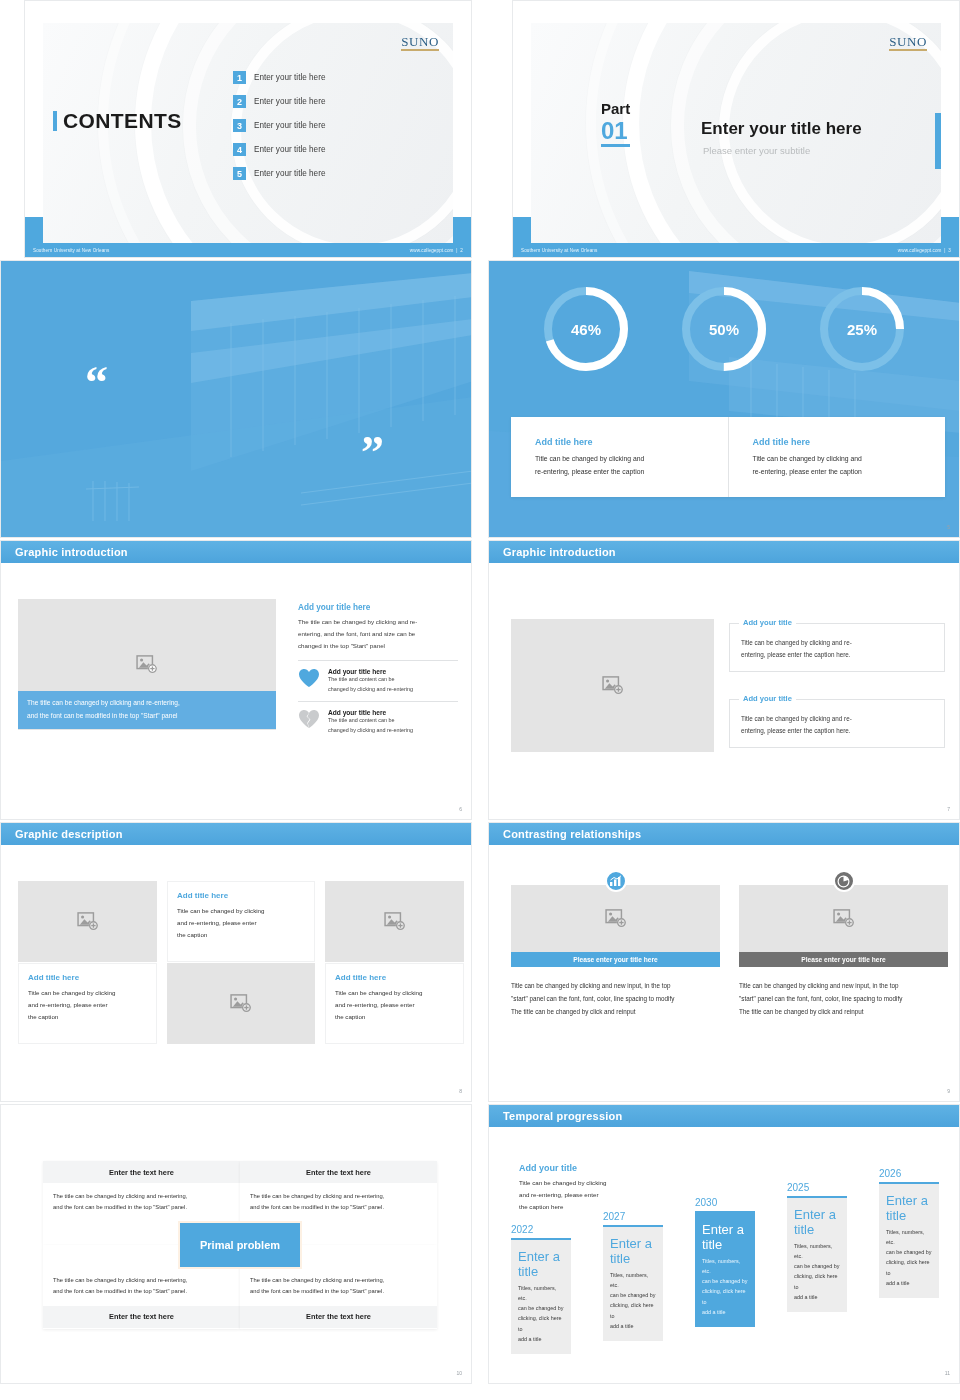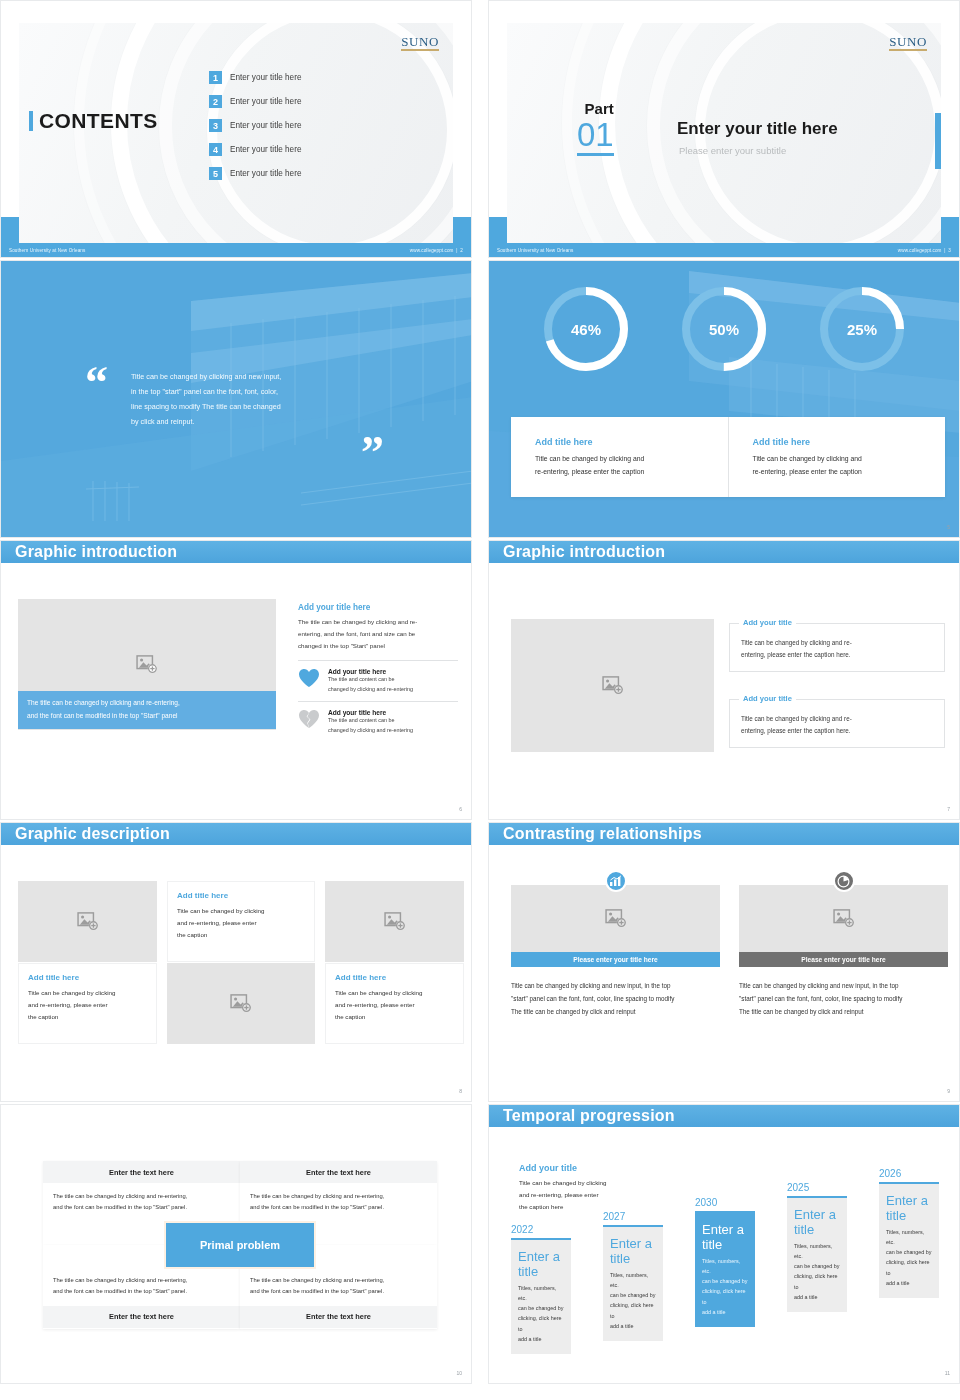--- a/index.html
+++ b/index.html
@@ -33,21 +33,21 @@
   }
   .footerbar span {
     font-size: 4.6px; color: #eaf5fc; letter-spacing: .1px; white-space: nowrap;
   }
   .pagenum {
     position: absolute; right: 9px; bottom: 7px;
     font-size: 5px; color: #9aa1a7;
   }
 
   
-  .titleslide { background: #fff; }
+  .titleslide { background: #fff; margin-left: 24px; }
   .tl-bluefoot {
     position: absolute; left: 0; right: 0; bottom: 0; height: 40px; background: #4fa8de;
   }
   .tl-card {
     position: absolute; left: 18px; right: 18px; top: 22px; bottom: 12px;
     background: linear-gradient(115deg, #fafbfc 0%, #f3f5f6 45%, #eef0f2 100%);
     overflow: hidden;
   }
   .arc {
     position: absolute;
@@ -76,23 +76,23 @@
 
   .toc { position: absolute; left: 190px; top: 48px; display: flex; flex-direction: column; gap: 11px; }
   .toc-item { display: flex; align-items: center; gap: 8px; }
   .toc-num {
     width: 13px; height: 13px; background: #4fa8de; color: #fff;
     font-size: 9px; font-weight: bold; display: flex; align-items: center; justify-content: center;
   }
   .toc-label { font-size: 8.2px; color: #3d3d3d; }
 
   
-  .part-block { position: absolute; left: 70px; top: 78px; text-align: right; }
+  .part-block { position: absolute; left: 70px; top: 78px; text-align: left; }
   .part-word { font-size: 15px; font-weight: bold; color: #1b1b1b; line-height: 1.1; }
-  .part-num { font-size: 33px; font-weight: normal; color: #4fa8de; line-height: 1.05; }
+  .part-num { font-size: 24px; font-weight: bold; color: #4fa8de; line-height: 1.05; }
   .part-rule { height: 3px; background: #4fa8de; margin-top: 1px; }
   .part-title { position: absolute; left: 170px; top: 96px; font-size: 17px; font-weight: bold; color: #1b1b1b; }
   .part-sub { position: absolute; left: 172px; top: 122px; font-size: 9.5px; color: #b9bcbe; }
   .part-side { position: absolute; right: 0px; top: 90px; width: 6px; height: 56px; background: #4fa8de; }
 
   
   .quote { background: #55a8dd; }
   .quote .bgbuild { position: absolute; inset: 0; overflow: hidden; }
   .q-mark {
     position: absolute; color: #ffffff; font-family: "Liberation Serif", serif;
@@ -122,21 +122,21 @@
   .donut-cell + .donut-cell { border-left: 1px solid #e2e4e6; }
   .donut-cell h4 { font-size: 9px; color: #4fa8de; font-weight: bold; margin-bottom: 6px; }
   .donut-cell p { font-size: 6.8px; line-height: 1.85; color: #333; }
 
   
   .hdr {
     position: absolute; left: 0; right: 0; top: 0; height: 22px;
     background: linear-gradient(180deg,#5fb2e4 0%, #4da4dc 100%);
     display: flex; align-items: center; padding-left: 14px;
   }
-  .hdr h3 { font-size: 16px; color: #fff; font-weight: bold; letter-spacing: .2px; }
+  .hdr h3 { font-size: 11px; color: #fff; font-weight: bold; letter-spacing: .2px; }
 
   .imgph { background: #e4e4e4; display: flex; align-items: center; justify-content: center; }
   .imgicon { width: 22px; height: 19px; position: relative; }
 
   
   .s6-img { position: absolute; left: 17px; top: 58px; width: 258px; height: 131px; }
   .s6-cap {
     position: absolute; left: 17px; top: 150px; width: 258px; height: 38px;
     background: #62aee2; color: #fff; font-size: 6.6px; line-height: 1.95; padding: 6px 9px;
   }
@@ -178,21 +178,21 @@
   .s9-bar { height: 15px; display: flex; align-items: center; justify-content: center; color: #fff; font-size: 6.6px; font-weight: bold; }
   .s9-p { margin-top: 12px; font-size: 6.3px; line-height: 2.1; color: #333; }
 
   
   .s10-wrap { position: absolute; left: 42px; top: 56px; width: 394px; height: 168px; }
   .s10-q { position: absolute; width: 197px; height: 84px; background: #fff; box-shadow: 0 1px 3px rgba(0,0,0,.07); }
   .s10-head { height: 22px; background: #f3f4f5; display: flex; align-items: center; justify-content: center; font-size: 7.4px; font-weight: bold; color: #1f1f1f; }
   .s10-body { padding: 8px 10px; font-size: 5.8px; line-height: 1.95; color: #333; }
   .s10-center {
     position: absolute; left: 50%; top: 50%; transform: translate(-50%,-50%);
-    width: 152px; height: 48px; background: #4fa8de; border: 2px solid #fdf1e4;
+    width: 124px; height: 48px; background: #4fa8de; border: 2px solid #fdf1e4;
     display: flex; align-items: center; justify-content: center;
     color: #fff; font-size: 11px; font-weight: bold; z-index: 3;
   }
 
   
   .s11-intro { position: absolute; left: 30px; top: 58px; width: 120px; }
   .s11-intro h4 { font-size: 9px; font-weight: bold; color: #4fa8de; margin-bottom: 4px; }
   .s11-intro p { font-size: 6.2px; line-height: 1.95; color: #333; }
   .s11-step { position: absolute; width: 60px; }
   .s11-year { font-size: 10px; font-weight: normal; color: #4fa8de; margin-bottom: 3px; }
@@ -309,26 +309,20 @@
           <line x1="128" y1="222" x2="128" y2="260"></line>
           <line x1="85" y1="228" x2="138" y2="226"></line>
         </g>
         <g stroke="#8fcaed" stroke-width="1" opacity="0.4">
           <line x1="300" y1="232" x2="472" y2="210"></line>
           <line x1="300" y1="244" x2="472" y2="222"></line>
         </g>
       </svg>
     </div>
     <div class="q-mark q-open">“</div>
-    <div class="q-text">
-      <div>Title can be changed by clicking and new input,</div>
-      <div>in the top "start" panel can the font, font, color,</div>
-      <div>line spacing to modify The title can be changed</div>
-      <div>by click and reinput.</div>
-    </div>
     <div class="q-mark q-close">”</div>
   </div>
 
   <div class="slide donuts">
     <div class="bgbuild" style="position:absolute;inset:0;">
       <svg width="472" height="278" viewBox="0 0 472 278">
         <rect width="472" height="278" fill="#55a8dd"></rect>
         <polygon points="200,10 472,42 472,150 200,120" fill="#67b2e3" opacity="0.5"></polygon>
         <polygon points="200,10 472,42 472,60 200,32" fill="#7bbde8" opacity="0.6"></polygon>
         <polygon points="240,96 472,120 472,172 240,150" fill="#6fb6e5" opacity="0.45"></polygon>

